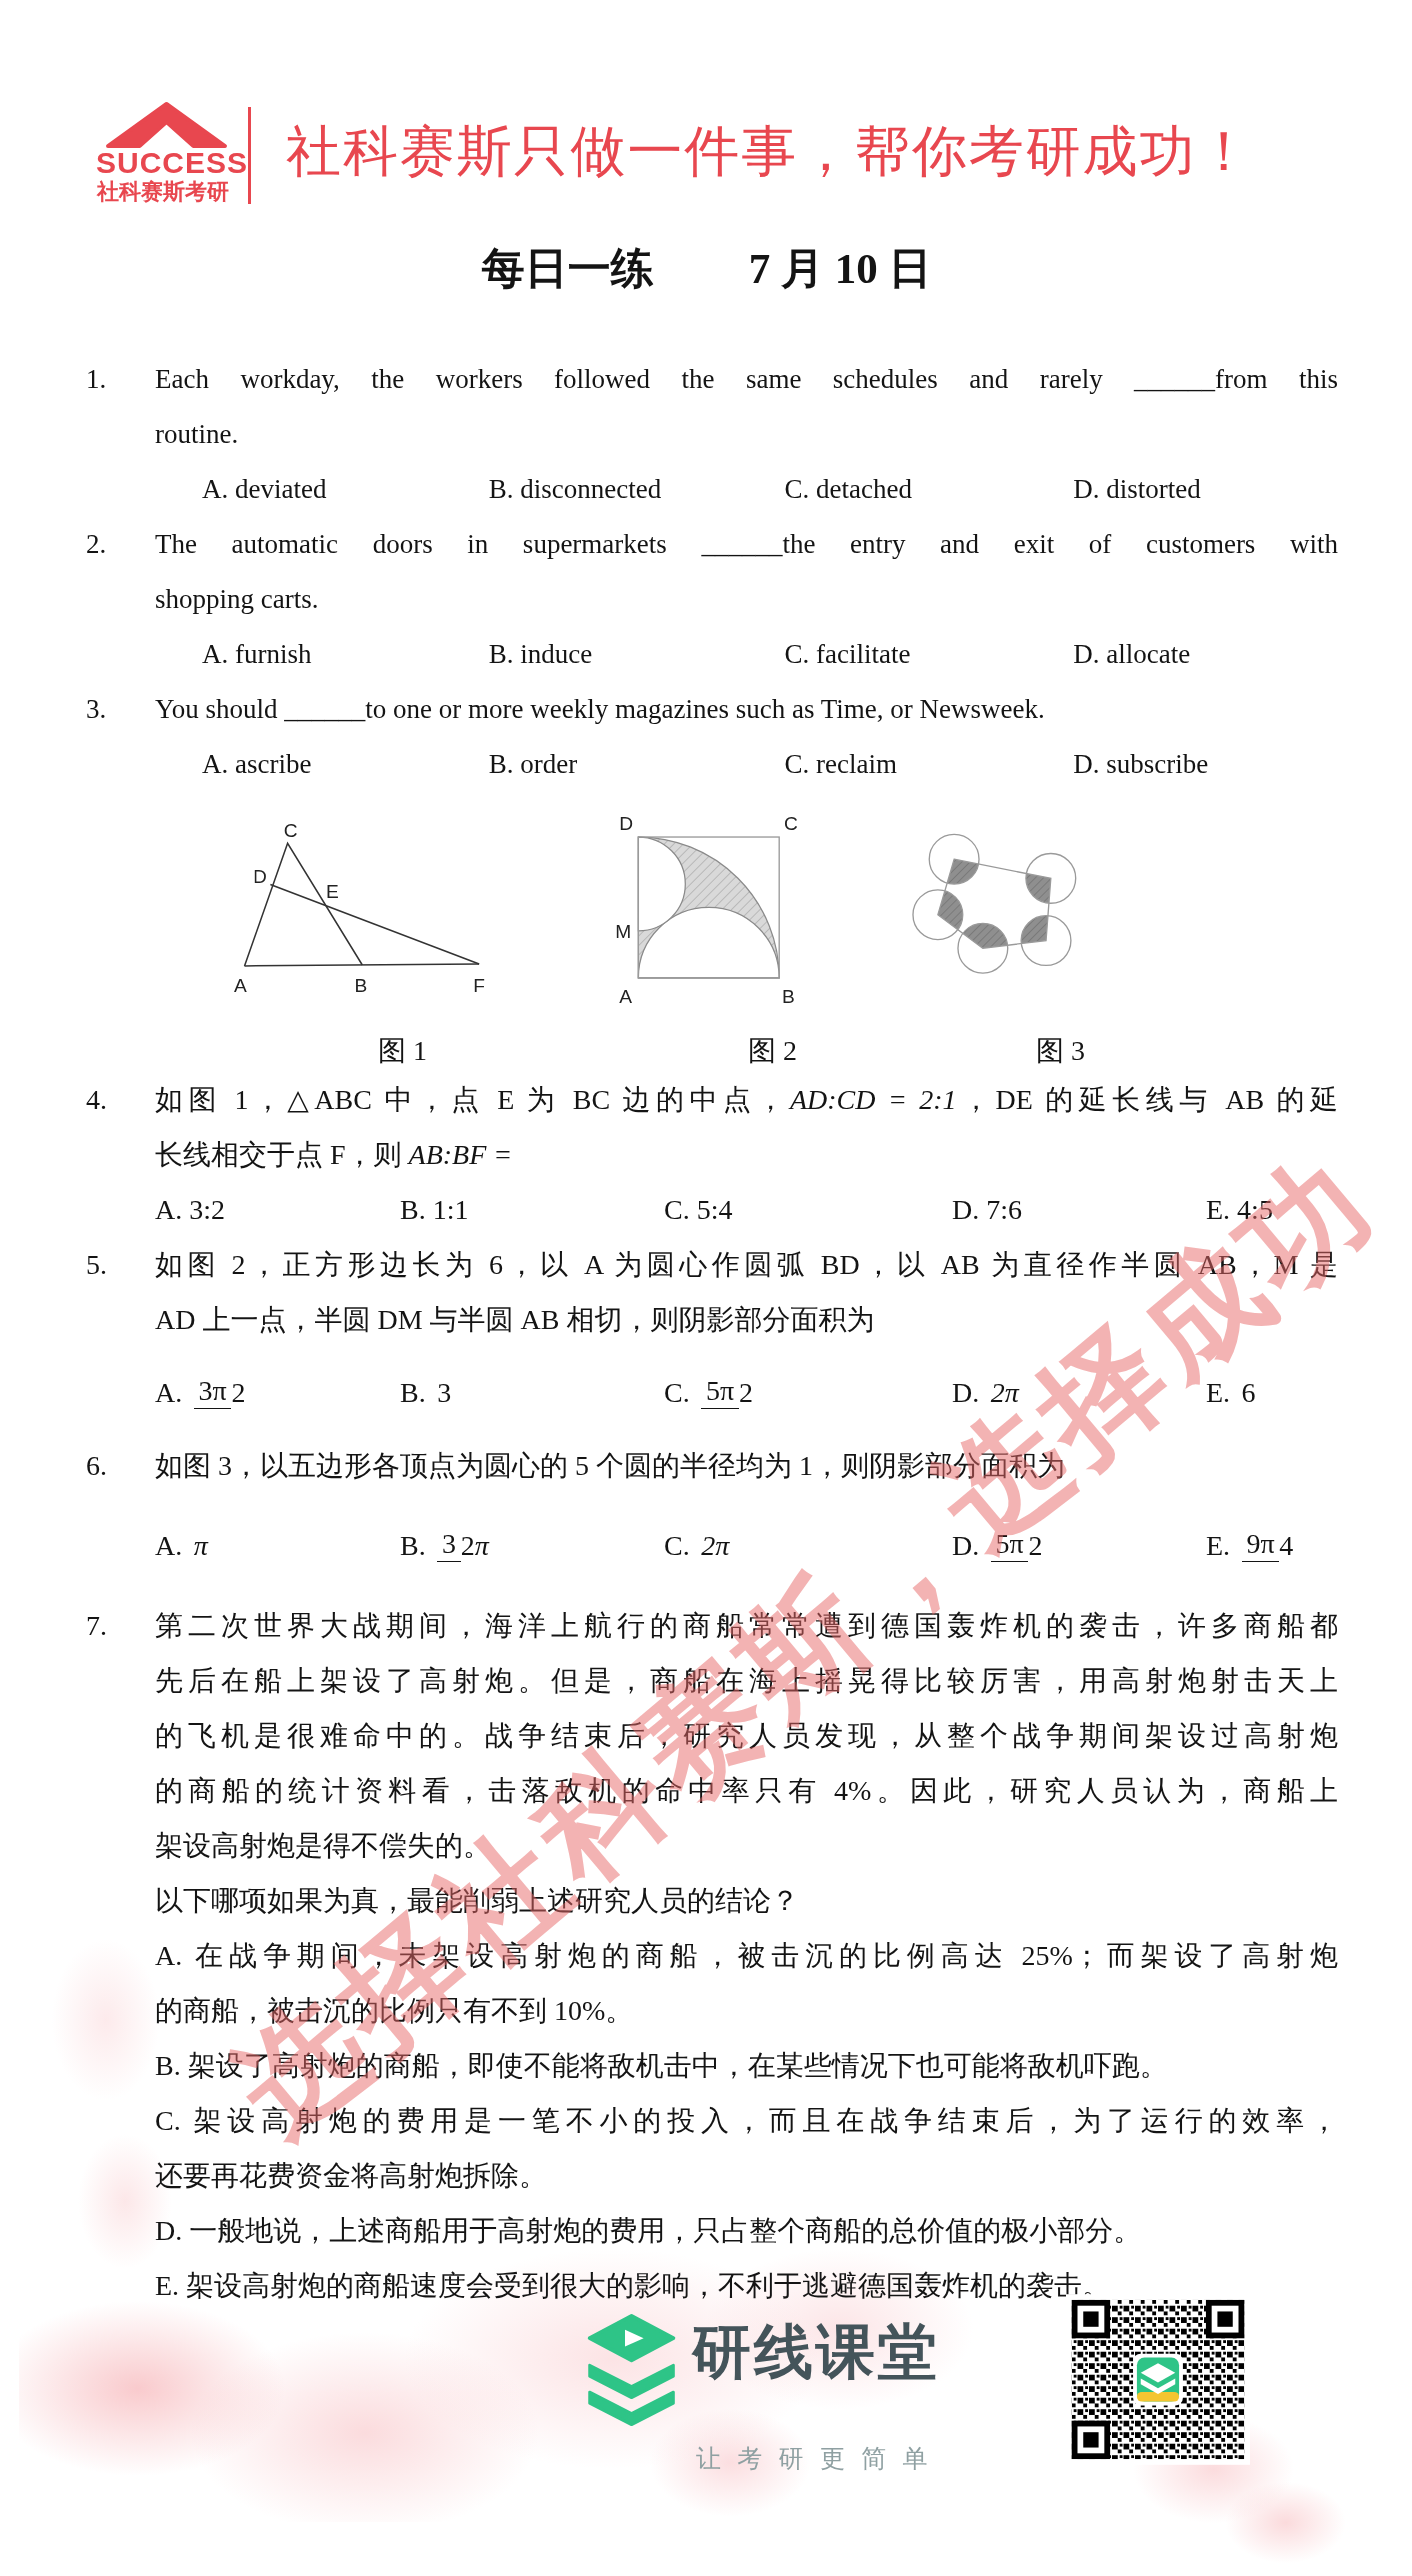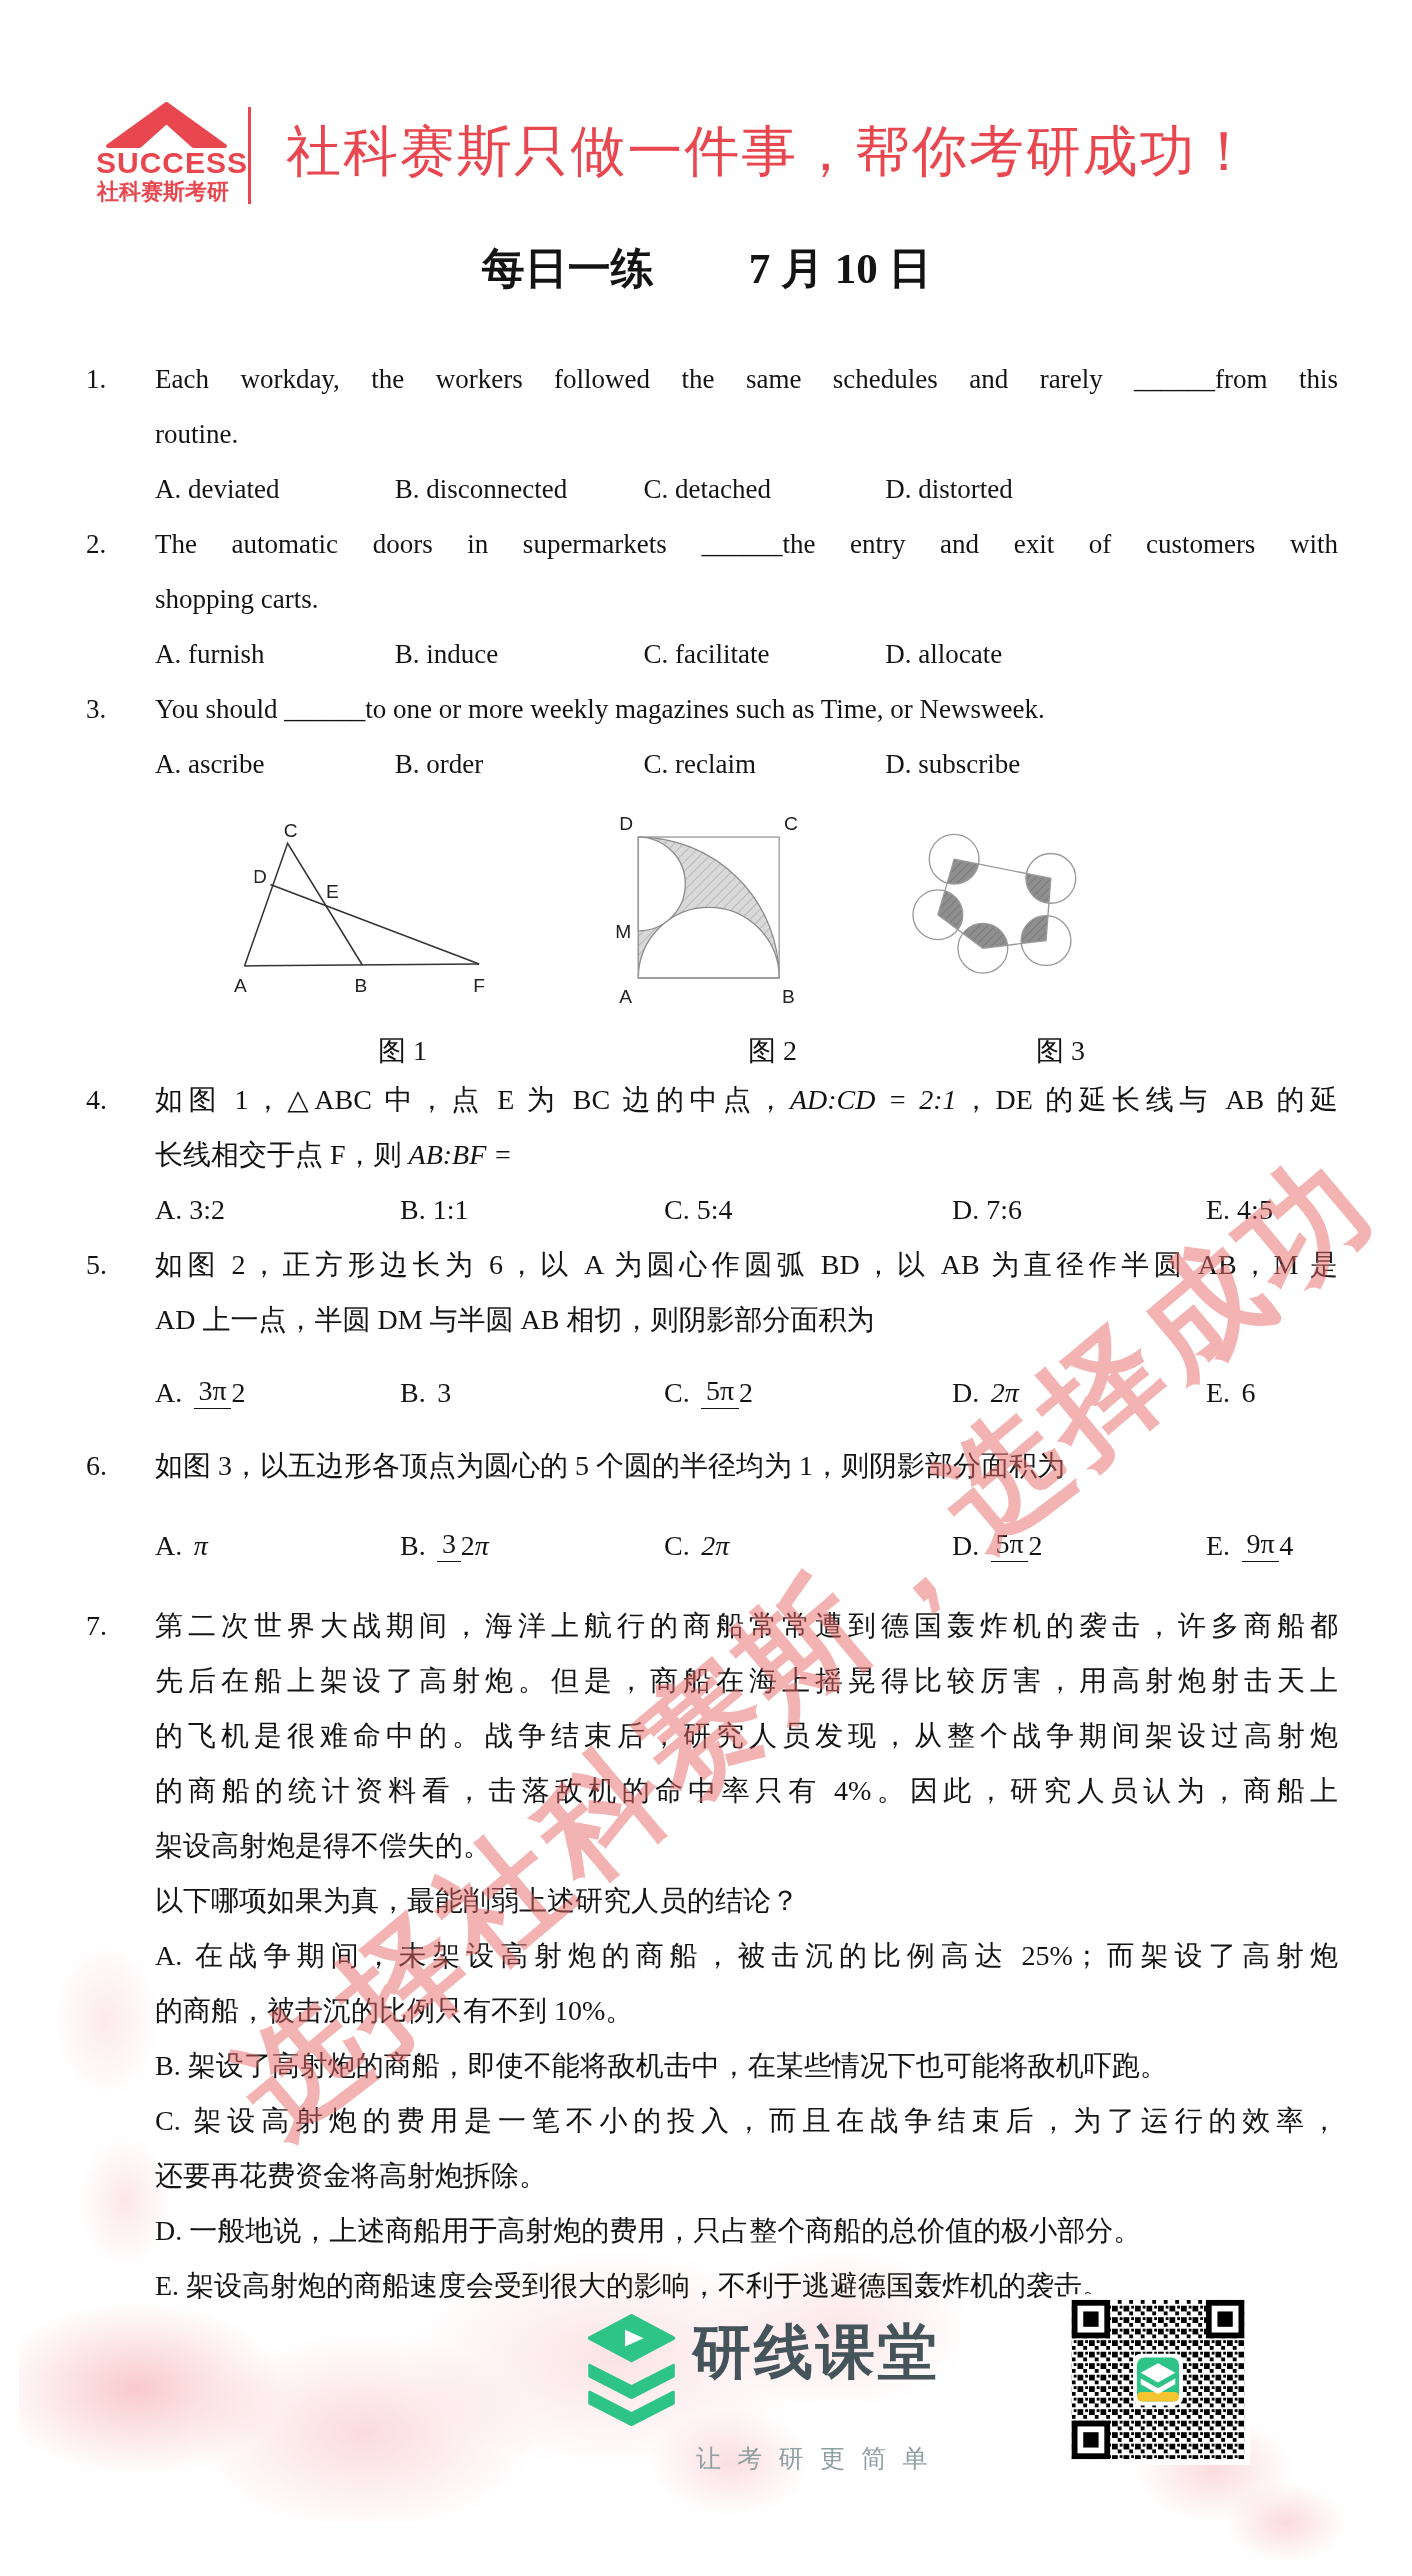--- a/index.html
+++ b/index.html
@@ -24,21 +24,21 @@
 
   
   .content{position:absolute;left:86px;top:352px;width:1252px;}
   .qrow{display:flex;}
   .qnum{width:69px;flex:none;font-size:28px;line-height:55px;}
   .qbody{width:1183px;flex:none;}
   .ln{min-height:55px;line-height:55px;font-size:28px;}
   .eng{font-size:27px;}
   .jl{text-align:justify;text-align-last:justify;}
   .mi{font-style:italic;}
-  .opts4 span{display:inline-block;}
+  .opts4 span{display:inline-block;margin-left:47px;}
   .o1{width:233px}.o2{width:242px}.o3{width:235px}
   .opt5{display:flex;align-items:center;}
   .c1{width:245px}.c2{width:264px}.c3{width:288px}.c4{width:254px}
   .ocell{display:flex;align-items:center;flex:none;font-size:28px;}
   .olab{margin-right:11.5px;}
   .frac{display:inline-flex;text-align:center;line-height:1.1;font-size:28px;}
   .frac .fn{border-bottom:1.9px solid #141414;padding:0 4.8px 1.9px 4.8px;}
   .frac .fd{padding-top:1.9px;}
   .h95{height:91px;}
   .h110{height:105px;}

